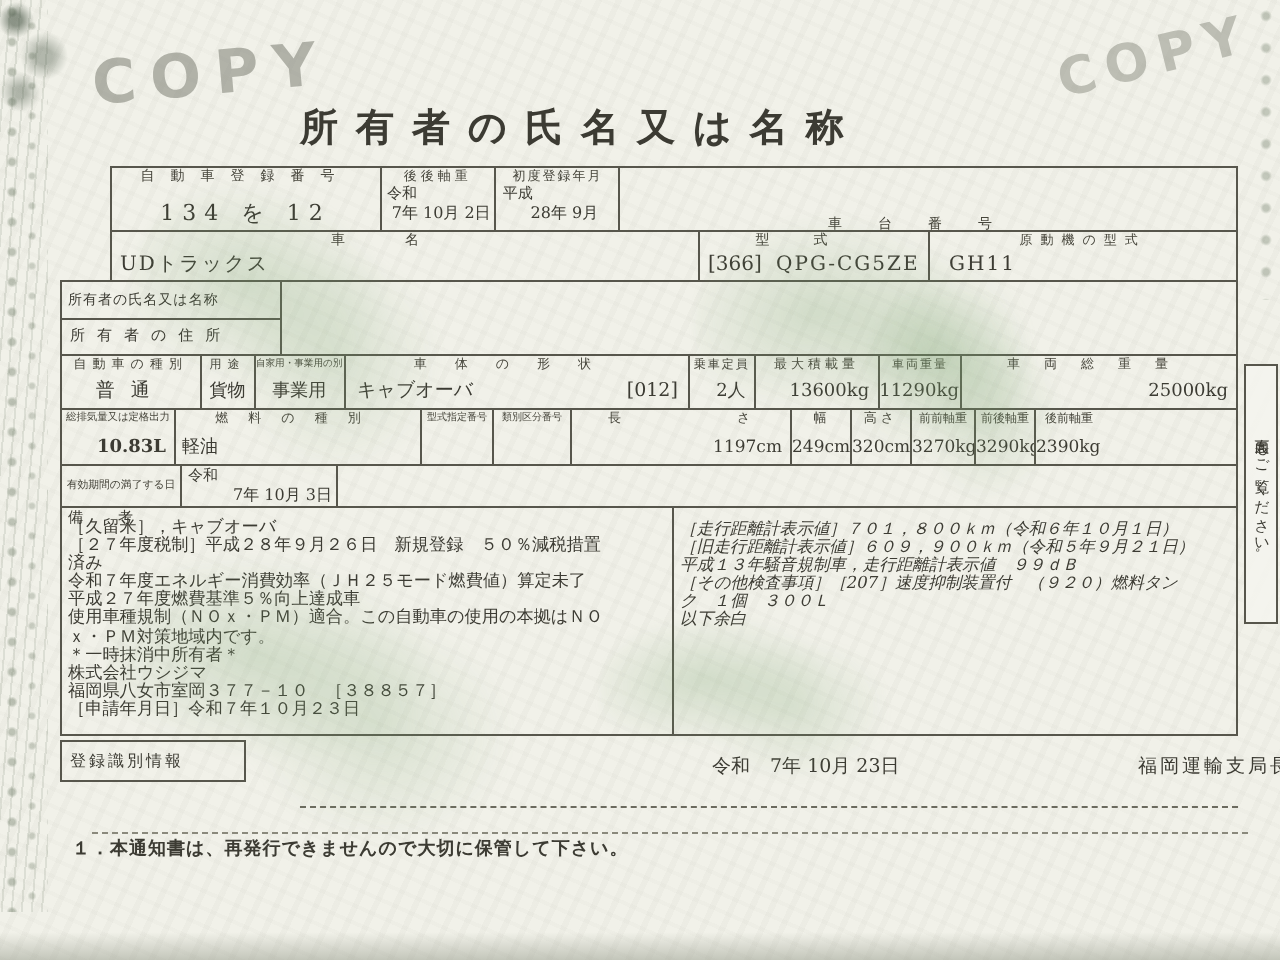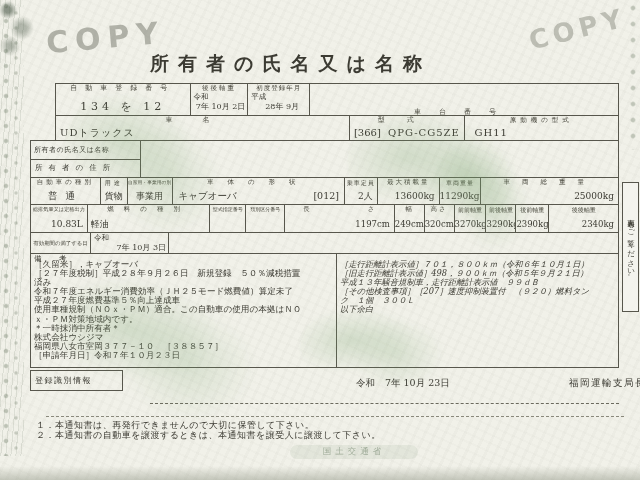--- a/index.html
+++ b/index.html
@@ -62,21 +62,21 @@
   .sideBox{left:622px;top:182px;width:15px;height:128px;border:1px solid var(--ln);
     writing-mode:vertical-rl;text-orientation:upright;font-size:7.5px;letter-spacing:1px;
     display:flex;align-items:center;justify-content:center;background:rgba(244,244,238,.85);}
   .ridBox{left:30px;top:370px;width:93px;height:21px;border:1.2px solid var(--ln);box-sizing:border-box;
     font-size:8px;display:flex;align-items:center;padding-left:4px;letter-spacing:1.5px;}
   .issue{left:356px;top:377px;font-size:9.5px;white-space:nowrap;}
   .issue .e{margin-right:10px;}
   .issuer{left:537px;top:377px;font-size:9.5px;letter-spacing:1.5px;white-space:nowrap;margin-left:32px;}
   .sigLine{left:150px;top:403px;width:469px;border-top:1px dashed #6b6a5e;height:0;}
   .tear{left:46px;top:416px;width:578px;border-top:1px dashed #8a897c;height:0;}
-  .notes{left:36px;top:421px;font-size:9px;line-height:9.6px;letter-spacing:.5px;}
+  .notes{left:36px;top:421px;font-size:9px;line-height:9.6px;letter-spacing:.5px;font-weight:bold;}
   .notes .ind{padding-left:14px;}
   .ministry{left:290px;top:445px;width:128px;height:14px;border-radius:8px;z-index:2;
     background:rgba(150,170,140,.15);display:flex;align-items:center;justify-content:center;
     font-size:8.5px;letter-spacing:4px;color:rgba(108,128,102,.55);}
 </style>
 </head>
 <body>
 
 <div class="page">
   <div class="tex"></div>
@@ -195,21 +195,21 @@
           <div class="hl" style="letter-spacing:12px;">車両総重量</div>
           <div class="grow"></div>
           <div class="v vr" style="font-size:9px;padding-bottom:2px;">25000kg</div>
         </div>
       </div>
 
       <div class="row rb" style="top:64px;height:28px;">
         <div class="c" style="width:57px;">
           <div class="hl" style="font-size:5.2px;letter-spacing:0;">総排気量又は定格出力</div>
           <div class="grow"></div>
-          <div class="v vr" style="font-size:9px;padding-bottom:2px;">10.83L</div>
+          <div class="v vr" style="font-size:9px;padding-bottom:2px;font-weight:bold;">10.83L</div>
         </div>
         <div class="c" style="width:123px;">
           <div class="hl" style="letter-spacing:10px;">燃料の種別</div>
           <div class="grow"></div>
           <div class="v" style="font-size:9px;padding:0 0 2px 3px;">軽油</div>
         </div>
         <div class="c" style="width:36px;">
           <div class="hl" style="font-size:5px;letter-spacing:0;">型式指定番号</div>
           <div class="grow"></div>
           <div class="v vr" style="font-size:9px;"></div>
@@ -241,25 +241,20 @@
         </div>
         <div class="c" style="width:30px;">
           <div class="hl" style="font-size:6px;letter-spacing:0;">前後軸重</div>
           <div class="grow"></div>
           <div class="v vr" style="font-size:8.5px;padding-bottom:2px;">3290kg</div>
         </div>
         <div class="c" style="width:33px;">
           <div class="hl" style="font-size:6px;letter-spacing:0;">後前軸重</div>
           <div class="grow"></div>
           <div class="v vr" style="font-size:8.5px;padding-bottom:2px;">2390kg</div>
-        </div>
-        <div class="c" style="width:69px;">
-          <div class="hl" style="font-size:6px;letter-spacing:0;">後後軸重</div>
-          <div class="grow"></div>
-          <div class="v vr" style="font-size:8.5px;padding-bottom:2px;">2340kg</div>
         </div>
       </div>
 
       <div class="row rb" style="top:92px;height:21px;">
         <div class="c" style="width:60px;justify-content:center;">
           <div class="hl" style="font-size:5.4px;letter-spacing:0;">有効期間の満了する日</div>
         </div>
         <div class="c" style="width:78px;">
           <div class="era" style="padding-top:1px;">令和</div>
           <div class="dl">7年 10月 3日</div>
@@ -280,21 +275,21 @@
             <div class="rmline">使用車種規制（ＮＯｘ・ＰＭ）適合。この自動車の使用の本拠はＮＯ</div>
             <div class="rmline">ｘ・ＰＭ対策地域内です。</div>
             <div class="rmline"></div>
             <div class="rmline">＊一時抹消中所有者＊</div>
             <div class="rmline">株式会社ウシジマ</div>
             <div class="rmline">福岡県八女市室岡３７７－１０　［３８８５７］</div>
             <div class="rmline">［申請年月日］令和７年１０月２３日</div>
           </div>
           <div class="abs" style="left:309px;top:6px;width:278px;font-style:italic;">
             <div class="rmline" style="font-size:8.3px;">［走行距離計表示値］７０１，８００ｋｍ（令和６年１０月１日）</div>
-            <div class="rmline" style="font-size:8.3px;">［旧走行距離計表示値］498，９００ｋｍ（令和５年９月２１日）</div>
+            <div class="rmline" style="font-size:8.3px;">［旧走行距離計表示値］６０９，９００ｋｍ（令和５年９月２１日）</div>
             <div class="rmline" style="font-size:8.3px;">平成１３年騒音規制車，走行距離計表示値　９９ｄＢ</div>
             <div class="rmline" style="font-size:8.3px;">［その他検査事項］［207］速度抑制装置付　（９２０）燃料タン</div>
             <div class="rmline" style="font-size:8.3px;">ク　１個　３００Ｌ</div>
             <div class="rmline" style="font-size:8.3px;">以下余白</div>
           </div>
         </div>
       </div>
     </div>
 
     <div class="abs sideBox">裏面もご覧ください。</div>
@@ -302,23 +297,21 @@
     <div class="abs ridBox">登録識別情報</div>
     <div class="abs issue">
       <span class="e">令和</span><span>7年 10月 23日</span>
     </div>
     <div class="abs issuer">福岡運輸支局長</div>
     <div class="abs sigLine"></div>
     <div class="abs tear"></div>
 
     <div class="abs notes">
       <div>１．本通知書は、再発行できませんので大切に保管して下さい。</div>
-      <div>２．本通知書の自動車を譲渡するときは、本通知書を譲受人に譲渡して下さい。</div>
     </div>
-    <div class="abs ministry">国土交通省</div>
   </div>
 
   <div class="blob" style="left:62px;top:88px;width:170px;height:148px;transform:rotate(12deg);"></div>
   <div class="blob" style="left:348px;top:96px;width:175px;height:142px;transform:rotate(-8deg);"></div>
   <div class="blob" style="left:430px;top:140px;width:110px;height:110px;transform:rotate(20deg);"></div>
   <div class="blob" style="left:52px;top:272px;width:215px;height:150px;transform:rotate(6deg);"></div>
   <div class="blob" style="left:300px;top:300px;width:150px;height:95px;transform:rotate(-5deg);"></div>
 </div>
 
 </body></html>

